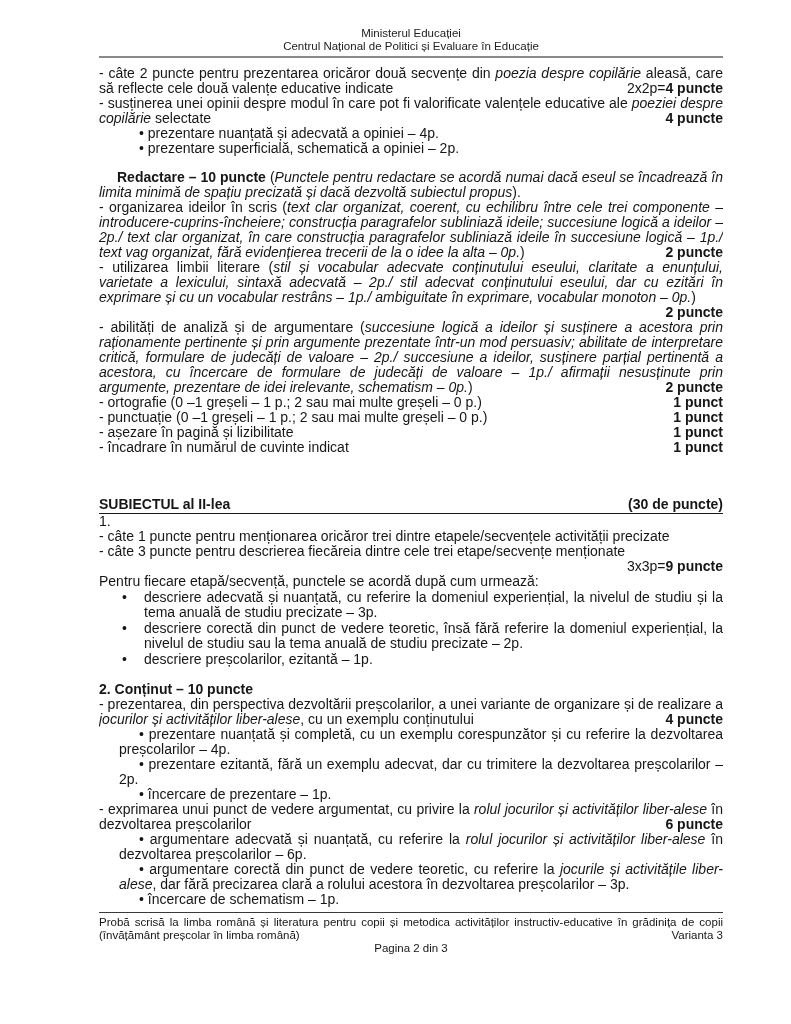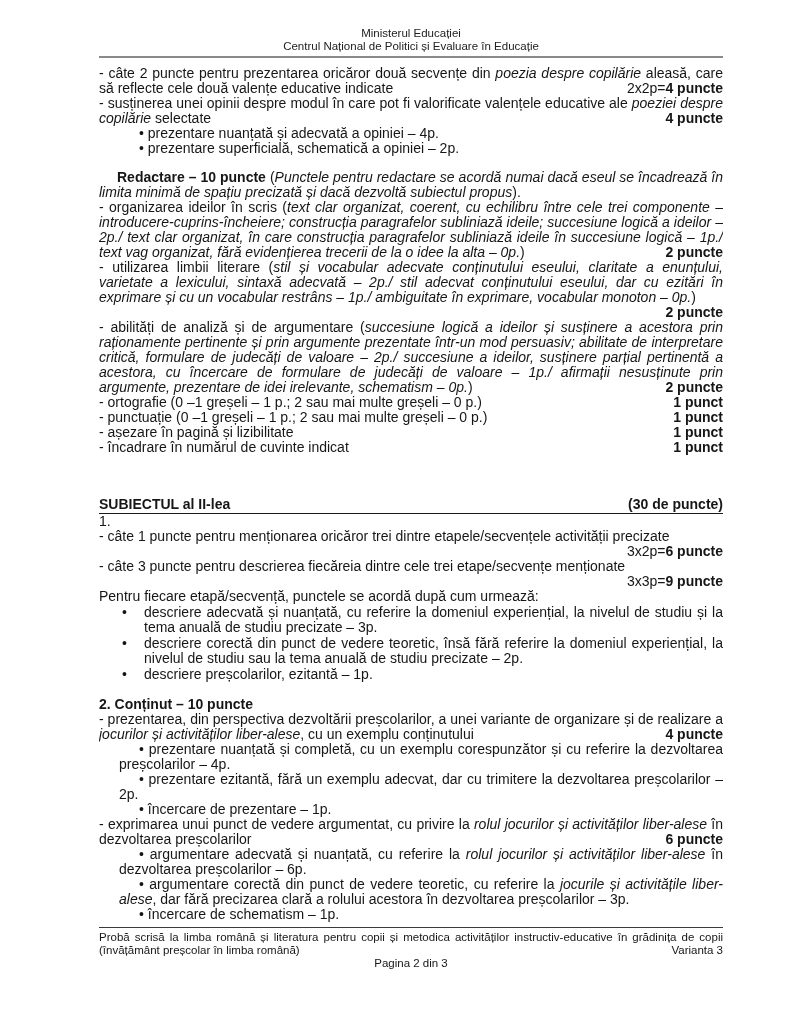--- a/index.html
+++ b/index.html
@@ -73,21 +73,20 @@
       <div class="para"><span class="n">- punctuație (0 –1 greșeli – 1 p.; 2 sau mai multe greșeli – 0 p.)</span><span class="pts"><span class="b">1 punct</span></span></div>
       <div class="para"><span class="n">- așezare în pagină și lizibilitate</span><span class="pts"><span class="b">1 punct</span></span></div>
       <div class="para"><span class="n">- încadrare în numărul de cuvinte indicat</span><span class="pts"><span class="b">1 punct</span></span></div>
       <div style="height: 42px;"></div>
       <div class="heading">
         <span>SUBIECTUL al II-lea</span>
         <span>(30 de puncte)</span>
       </div>
       <div class="para left"><span class="n">1.</span></div>
       <div class="para"><span class="n">- câte 1 puncte pentru menționarea oricăror trei dintre etapele/secvențele activității precizate</span></div>
-      <div class="pts-line"><span class="n">3x2p=</span><span class="b">6 puncte</span></div>
       <div class="para"><span class="n">- câte 3 puncte pentru descrierea fiecăreia dintre cele trei etape/secvențe menționate</span></div>
       <div class="pts-line"><span class="n">3x3p=</span><span class="b">9 puncte</span></div>
       <div class="para"><span class="n">Pentru fiecare etapă/secvență, punctele se acordă după cum urmează:</span></div>
       <div class="para hang"><span class="hbul">•</span><span class="n">descriere adecvată și nuanțată, cu referire la domeniul experiențial, la nivelul de studiu și la tema anuală de studiu precizate – 3p.</span></div>
       <div class="para hang"><span class="hbul">•</span><span class="n">descriere corectă din punct de vedere teoretic, însă fără referire la domeniul experiențial, la nivelul de studiu sau la tema anuală de studiu precizate – 2p.</span></div>
       <div class="para hang"><span class="hbul">•</span><span class="n">descriere preșcolarilor, ezitantă – 1p.</span></div>
       <div style="height: 14px;"></div>
       <div class="para left"><span class="b">2. Conținut – 10 puncte</span></div>
       <div class="para"><span class="n">- prezentarea, din perspectiva dezvoltării preșcolarilor, a unei variante de organizare și de realizare a </span><span class="i">jocurilor și activităților liber-alese</span><span class="n">, cu un exemplu conținutului</span><span class="pts"><span class="b">4 puncte</span></span></div>
       <div class="para bullet2"><span class="n">• prezentare nuanțată și completă, cu un exemplu corespunzător și cu referire la dezvoltarea preșcolarilor – 4p.</span></div>

